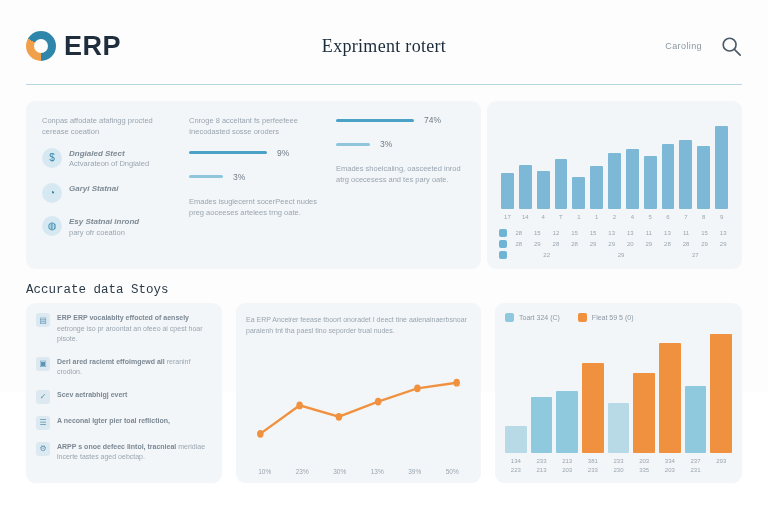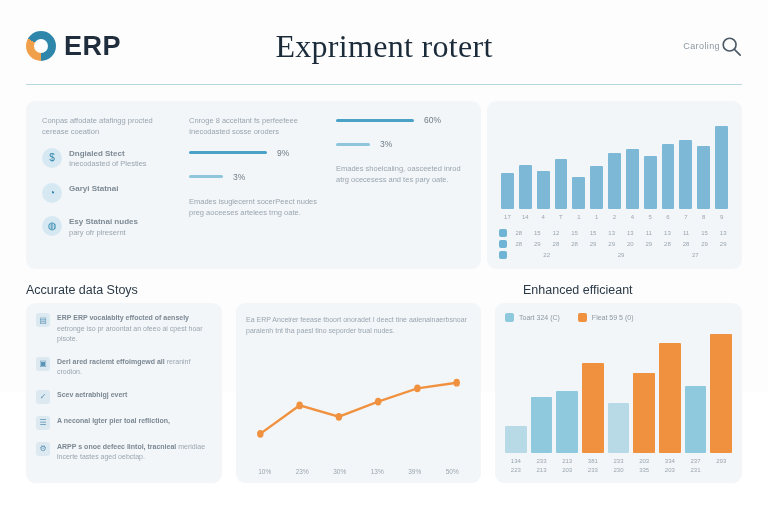--- a/index.html
+++ b/index.html
@@ -33,25 +33,25 @@
   .brand-mark:after{
     content:"";position:absolute;left:8px;top:8px;
     width:14px;height:14px;border-radius:50%;background:#fdfdfd;
   }
   .brand-text{
     font-size:27px;font-weight:bold;color:#1f2d3d;letter-spacing:.5px;
   }
   .title{
     flex:1;text-align:center;
     font-family:"Liberation Serif", serif;
-    font-size:32px;color:#1b2b3a;
+    font-size:18px;color:#1b2b3a;
     letter-spacing:.3px;
   }
   .header-right{
-    width:220px;display:flex;align-items:center;justify-content:flex-end;
+    width:220px;display:flex;align-items:center;justify-content:flex-end;gap:18px;
   }
   .nav-link{font-size:9px;color:#8b97a2;letter-spacing:.4px;}
   .search-icon{width:22px;height:22px;display:block;}
   
   .top-row{display:flex;gap:6px;margin-top:16px;height:168px;}
   .panel{
     background:#f3f6f8;border-radius:9px;
     box-sizing:border-box;
   }
   .kpi-panel{
@@ -60,38 +60,38 @@
   .kpi-col{flex:1;padding:2px 6px;}
   .kpi-col p{margin:0 0 10px 0;font-size:7.5px;line-height:1.5;color:#9aa6b1;}
   .kpi-list{list-style:none;margin:0;padding:0;}
   .kpi-item{display:flex;align-items:flex-start;gap:7px;margin-bottom:13px;}
   .kpi-badge{
     flex:0 0 20px;width:20px;height:20px;border-radius:50%;
     background:#d6e8f2;display:flex;align-items:center;justify-content:center;
     color:#2e86ab;font-size:10px;
   }
   .kpi-text{font-size:7.5px;line-height:1.45;color:#9aa6b1;}
-  .kpi-text strong{display:block;color:#7d8a95;font-weight:bold;font-size:8px;}
+  .kpi-text strong{display:block;color:#7d8a95;font-weight:bold;font-size:8px;font-style:italic;}
   .kpi-metric{display:flex;align-items:center;gap:10px;margin-bottom:14px;}
   .kpi-bar{height:3px;border-radius:2px;background:#4aa3c7;flex:1;max-width:78px;}
   .kpi-bar.small{max-width:34px;background:#8fc6dc;}
   .kpi-val{font-size:8.5px;color:#6f7c87;}
   
   .chart-panel{flex:1;padding:12px 12px 10px 12px;display:flex;flex-direction:column;}
   .bars{flex:1;display:flex;align-items:flex-end;gap:5px;padding:0 2px;}
   .bar{flex:1;background:#7db9d6;border-radius:1px;}
   .tickrow{display:flex;gap:5px;margin-top:5px;padding:0 2px;}
   .tickrow span{flex:1;text-align:center;font-size:6px;color:#9aa6b1;}
   .legend-rows{margin-top:6px;}
   .legend-line{display:flex;align-items:center;gap:5px;margin-top:3px;}
   .legend-swatch{width:8px;height:8px;border-radius:2px;background:#6fb4d4;}
   .legend-vals{display:flex;gap:5px;flex:1;}
   .legend-vals span{flex:1;text-align:center;font-size:6px;color:#9aa6b1;}
   
-  .mid-titles{display:flex;gap:28px;margin-top:14px;}
+  .mid-titles{display:flex;gap:28px;margin-top:14px;font-family:Liberation Mono, monospace;}
   .sec-title{font-size:12.5px;color:#2b3a47;}
   .t1{flex:0 0 196px;}
   .t2{flex:0 0 245px;}
   .t3{flex:1;}
   
   .bottom-row{display:flex;gap:14px;margin-top:6px;height:180px;}
   .list-panel{flex:0 0 196px;padding:10px 10px;}
   .list-item{display:flex;gap:7px;align-items:flex-start;margin-bottom:12px;}
   .li-icon{
     flex:0 0 14px;width:14px;height:14px;border-radius:3px;
@@ -140,35 +140,35 @@
 
     <div class="panel kpi-panel">
 
       <div class="kpi-col">
         <p>Conpas affodate afafingg procted cerease coeation</p>
         <ul class="kpi-list">
           <li class="kpi-item">
             <span class="kpi-badge">$</span>
             <span class="kpi-text">
               <strong>Dngialed Stect</strong>
-              <span>Inecodasted of Plesties</span>
+              <span>Actvarateon of Dngialed</span>
             </span>
           </li>
           <li class="kpi-item">
             <span class="kpi-badge">◔</span>
             <span class="kpi-text">
               <strong>Garyi Statnai</strong>
               <span></span>
             </span>
           </li>
           <li class="kpi-item">
             <span class="kpi-badge">◍</span>
             <span class="kpi-text">
-              <strong>Esy Statnai nudes</strong>
-              <span>pary ofr plresernt</span>
+              <strong>Esy Statnai inrond</strong>
+              <span>pary ofr coeation</span>
             </span>
           </li>
         </ul>
       </div>
 
       <div class="kpi-col">
         <p>Cnroge 8 acceltant fs perfeefeee Inecodasted sosse oroders</p>
         <div class="kpi-metric">
           <span class="kpi-bar"></span>
           <span class="kpi-val">9%</span>
@@ -176,21 +176,21 @@
         <div class="kpi-metric">
           <span class="kpi-bar small"></span>
           <span class="kpi-val">3%</span>
         </div>
         <p>Emades isuglecernt socerPeect nudes preg aoceeses artelees trng oate.</p>
       </div>
 
       <div class="kpi-col">
         <div class="kpi-metric">
           <span class="kpi-bar"></span>
-          <span class="kpi-val">60%</span>
+          <span class="kpi-val">74%</span>
         </div>
         <div class="kpi-metric">
           <span class="kpi-bar small"></span>
           <span class="kpi-val">3%</span>
         </div>
         <p>Emades shoelcaiing, oasceeted inrod atrg ocecesess and tes pary oate.</p>
       </div>
     </div>
 
     <div class="panel chart-panel">
@@ -267,21 +267,20 @@
               <span>27</span>
             </div>
           </div>
         </div>
     </div>
   </div>
 
   <div class="mid-titles">
     <div class="sec-title t1">Accurate data Stoys</div>
     <div class="t2"></div>
-    <div class="sec-title t3">Enhanced efficieant</div>
   </div>
 
   <div class="bottom-row">
 
     <div class="panel list-panel">
       <div class="list-item">
         <span class="li-icon">▤</span>
         <span class="li-text">
           <b>ERP ERP vocalablty effocted of aensely</b>
           <span>eetronge iso pr aroontat an ofeeo ai cpest hoar pisote.</span>

